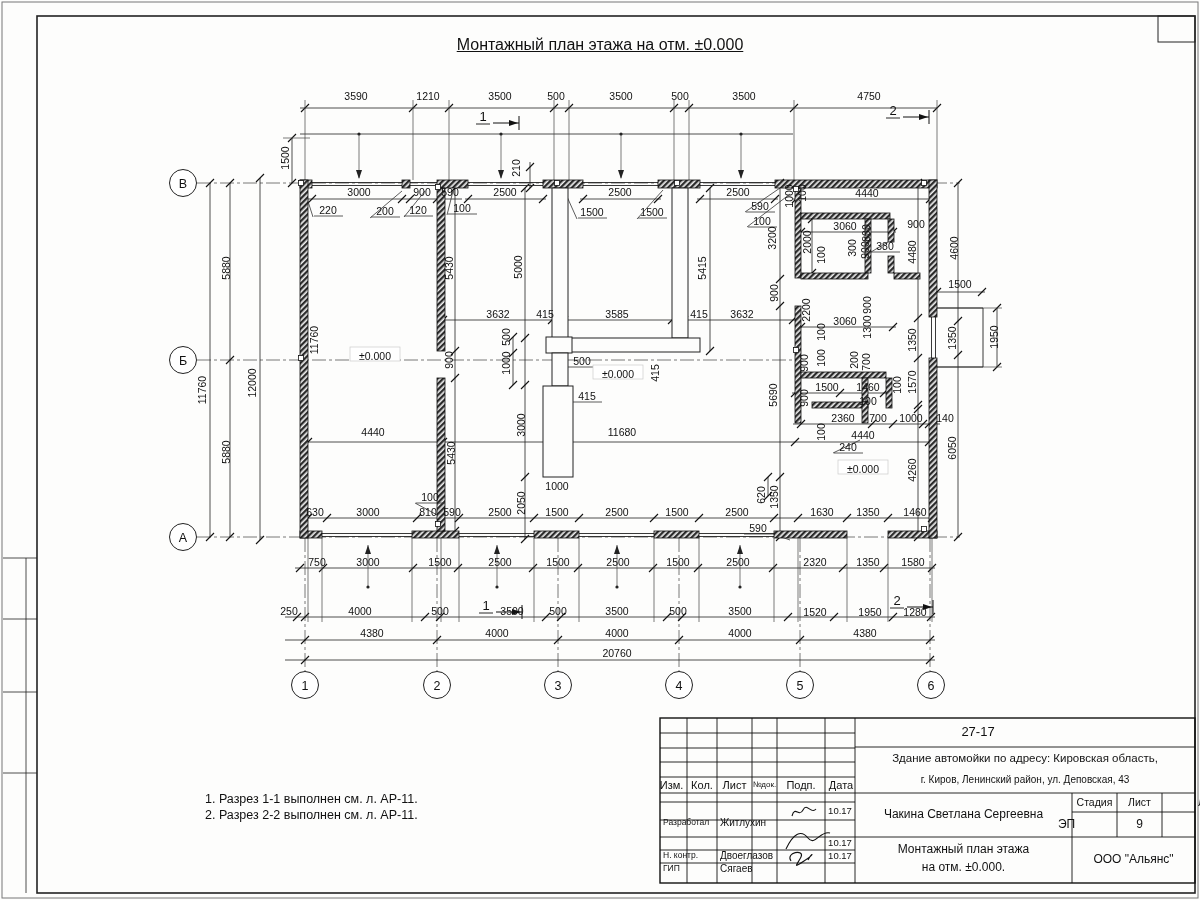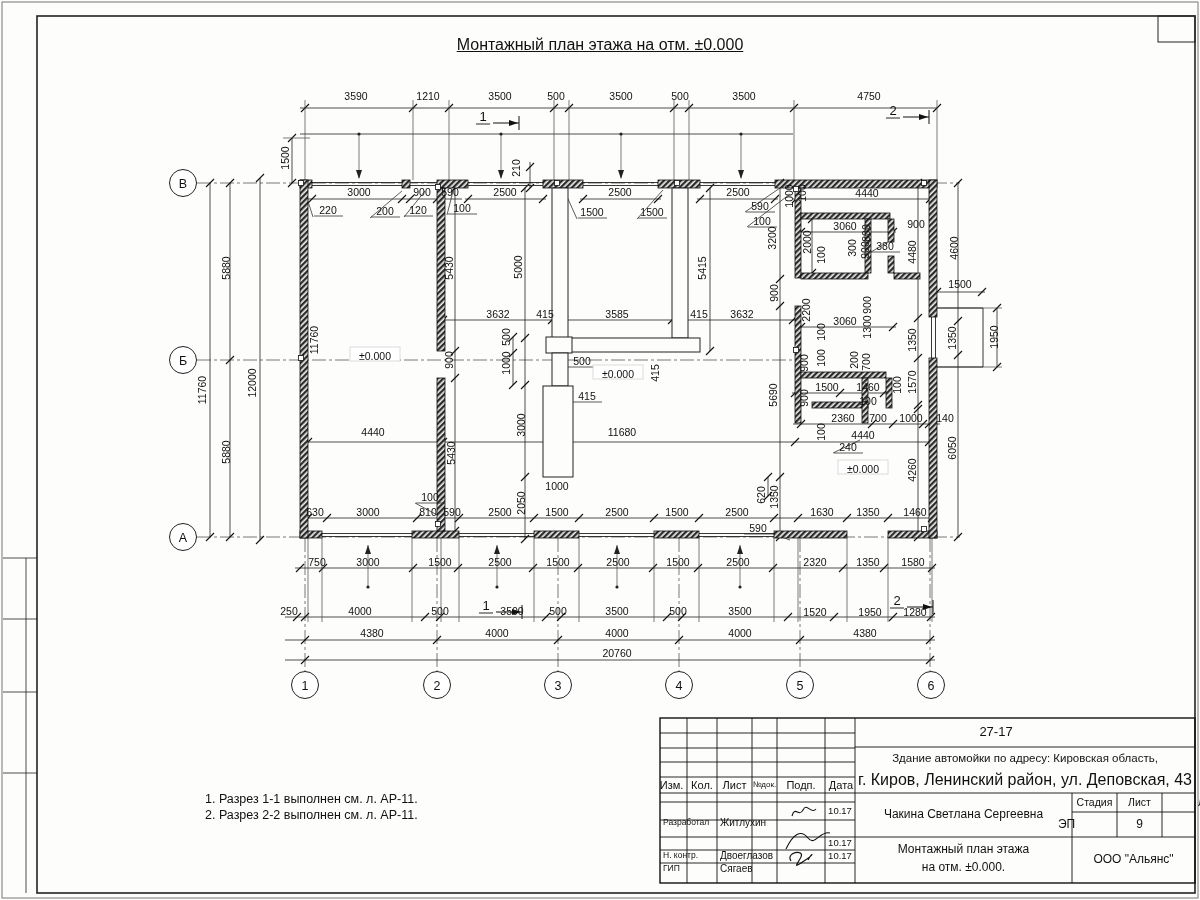--- a/index.html
+++ b/index.html
@@ -570,23 +570,23 @@
       <line x1="1072" y1="812" x2="1195" y2="812" stroke="#111" stroke-width="0.9"></line>
     </svg>
 
   <div id="drawing-title">Монтажный план этажа на отм. ±0.000</div>
 
   <div id="notes">
     <div>1. Разрез 1-1 выполнен см. л. АР-11.</div>
     <div>2. Разрез 2-2 выполнен см. л. АР-11.</div>
   </div>
 
-  <div class="tb-text" style="left:826px;top:718px;width:340px;height:29px;font-size:13px;">27-17</div>
+  <div class="tb-text" style="left:808px;top:718px;width:340px;height:29px;font-size:13px;">27-17</div>
   <div class="tb-text" style="left:855px;top:747px;width:340px;height:23px;font-size:11.5px;">Здание автомойки по адресу: Кировская область,</div>
-  <div class="tb-text" style="left:855px;top:769px;width:340px;height:22px;font-size:16px;">г. Киров, Ленинский район, ул. Деповская, 43</div>
+  <div class="tb-text" style="left:855px;top:769px;width:340px;height:22px;font-size:10px;">г. Киров, Ленинский район, ул. Деповская, 43</div>
 
   <div class="tb-text" style="left:660px;top:777px;width:23px;height:16px;">Изм.</div>
   <div class="tb-text" style="left:687px;top:777px;width:30px;height:16px;">Кол.</div>
   <div class="tb-text" style="left:717px;top:777px;width:35px;height:16px;">Лист</div>
   <div class="tb-text" style="left:752px;top:777px;width:25px;height:16px;font-size:8px;">№док.</div>
   <div class="tb-text" style="left:777px;top:777px;width:48px;height:16px;">Подп.</div>
   <div class="tb-text" style="left:825px;top:777px;width:32px;height:16px;">Дата</div>
 
   <div class="tb-text tb-left" style="left:660px;top:802px;width:57px;height:18px;font-size:8.5px;">Разработал</div>
   <div class="tb-text tb-left" style="left:717px;top:802px;width:60px;height:18px;font-size:10px;">Житлухин</div>

